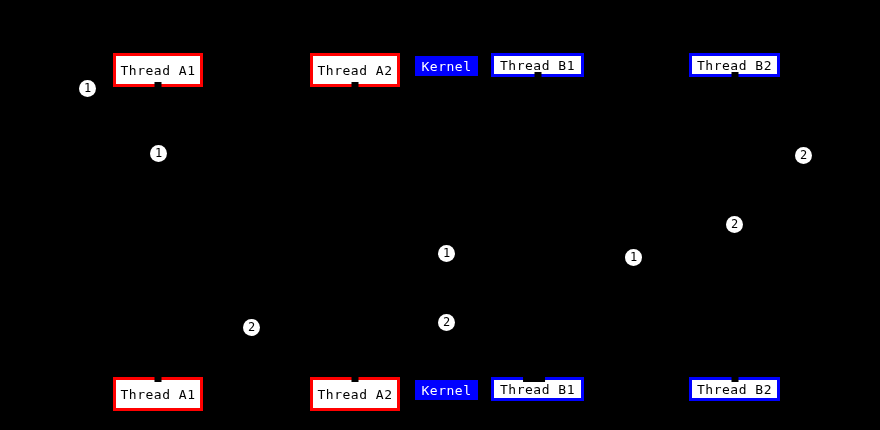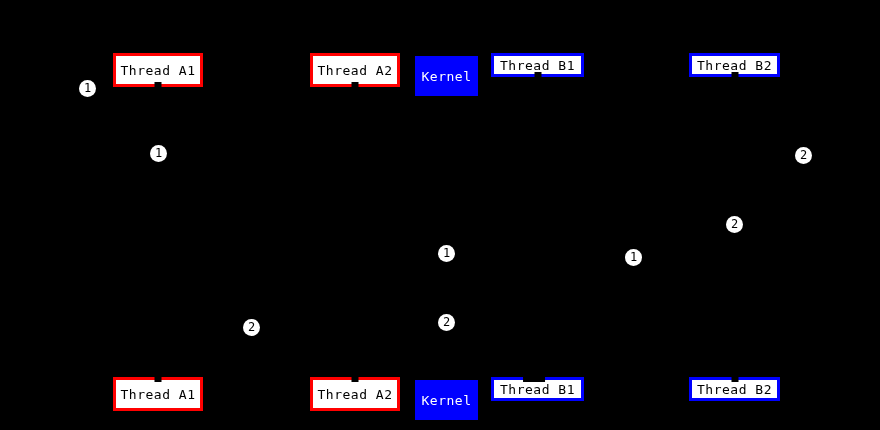--- a/index.html
+++ b/index.html
@@ -27,21 +27,21 @@
     letter-spacing: 0.5px;
     white-space: nowrap;
   }
   .pbox.red  { border: 3px solid #FF0000; width: 90px; height: 34px; text-align: right; }
   .pbox.blue { border: 3px solid #0000FF; height: 24px; }
   .pbox.kernel {
     background: #0000FF;
     color: #FFFFFF;
     border: 2px solid #0000FF;
     width: 63px;
-    height: 40px;
+    height: 20px;
   }
   
   .notch {
     position: absolute;
     background: #000000;
     width: 7px;
     height: 5px;
     left: 50%;
     transform: translateX(-50%);
   }

